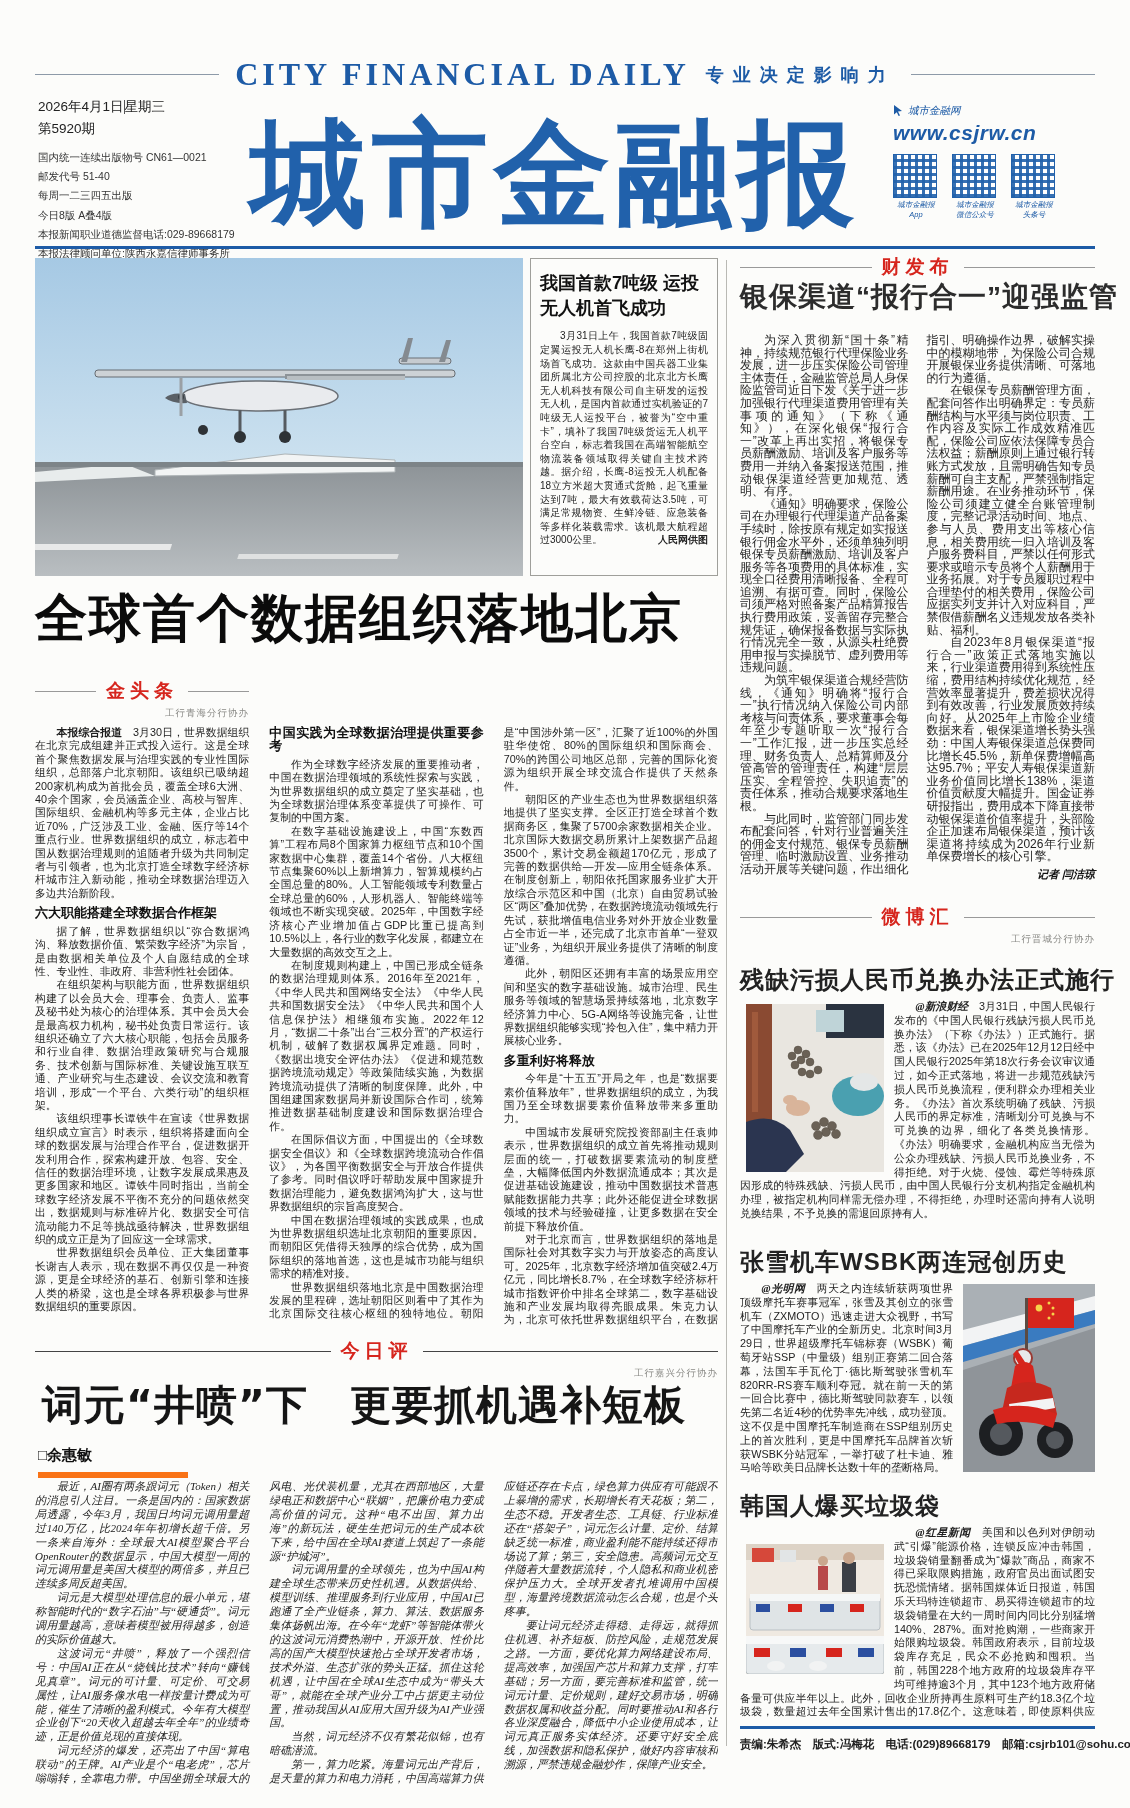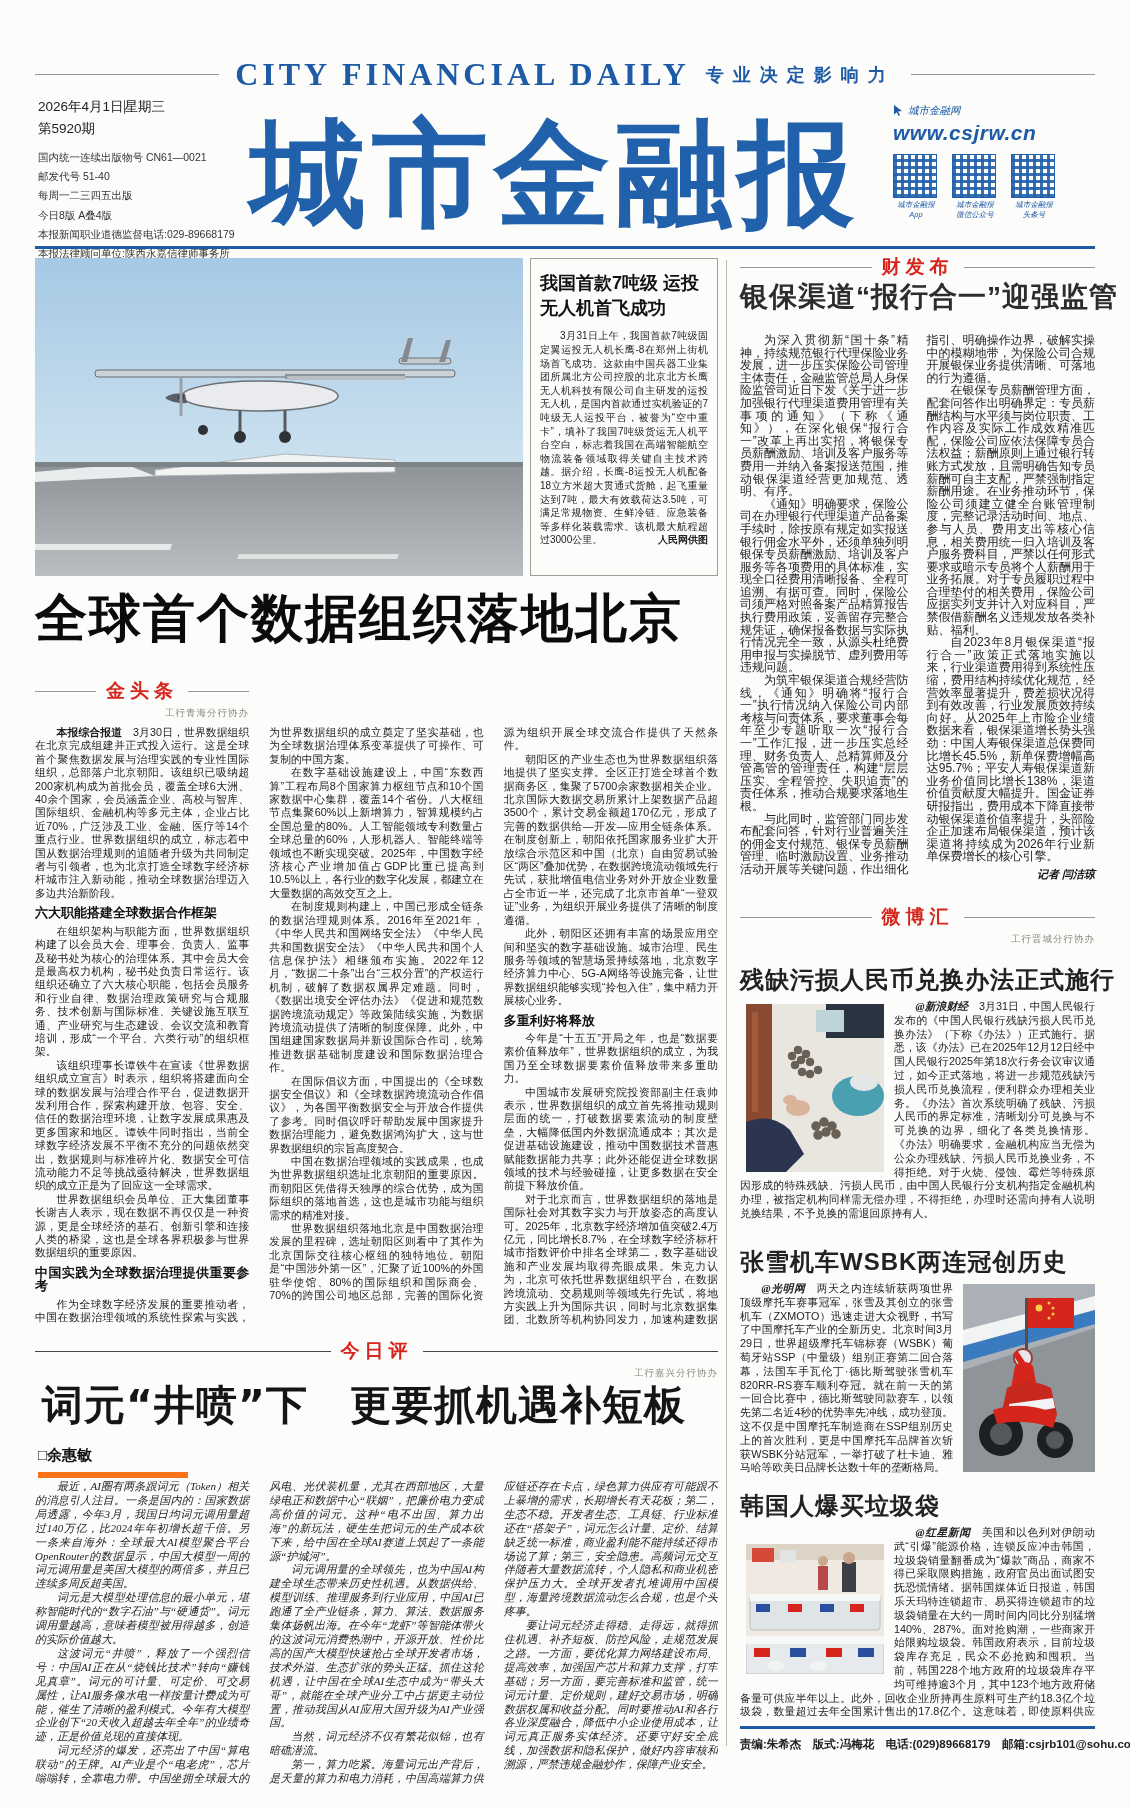--- a/index.html
+++ b/index.html
@@ -204,20 +204,21 @@
       <div class="rule"></div>
       <div class="sec-label">金头条</div>
       <div class="rule"></div>
     </div>
     <div class="sec-sub">工行青海分行协办</div>
   </div>
 
   <div class="main-body">
       <p><strong>本报综合报道　</strong>3月30日，世界数据组织在北京完成组建并正式投入运行。这是全球首个聚焦数据发展与治理实践的专业性国际组织，总部落户北京朝阳。该组织已吸纳超200家机构成为首批会员，覆盖全球6大洲、40余个国家，会员涵盖企业、高校与智库、国际组织、金融机构等多元主体，企业占比近70%，广泛涉及工业、金融、医疗等14个重点行业。世界数据组织的成立，标志着中国从数据治理规则的追随者升级为共同制定者与引领者，也为北京打造全球数字经济标杆城市注入新动能，推动全球数据治理迈入多边共治新阶段。</p>
       <h4>六大职能搭建全球数据合作框架</h4>
+      <p>据了解，世界数据组织以“弥合数据鸿沟、释放数据价值、繁荣数字经济”为宗旨，是由数据相关单位及个人自愿结成的全球性、专业性、非政府、非营利性社会团体。</p>
       <p>在组织架构与职能方面，世界数据组织构建了以会员大会、理事会、负责人、监事及秘书处为核心的治理体系。其中会员大会是最高权力机构，秘书处负责日常运行。该组织还确立了六大核心职能，包括会员服务和行业自律、数据治理政策研究与合规服务、技术创新与国际标准、关键设施互联互通、产业研究与生态建设、会议交流和教育培训，形成“一个平台、六类行动”的组织框架。</p>
       <p>该组织理事长谭铁牛在宣读《世界数据组织成立宣言》时表示，组织将搭建面向全球的数据发展与治理合作平台，促进数据开发利用合作，探索构建开放、包容、安全、信任的数据治理环境，让数字发展成果惠及更多国家和地区。谭铁牛同时指出，当前全球数字经济发展不平衡不充分的问题依然突出，数据规则与标准碎片化、数据安全可信流动能力不足等挑战亟待解决，世界数据组织的成立正是为了回应这一全球需求。</p>
       <p>世界数据组织会员单位、正大集团董事长谢吉人表示，现在数据不再仅仅是一种资源，更是全球经济的基石、创新引擎和连接人类的桥梁，这也是全球各界积极参与世界数据组织的重要原因。</p>
       <h4>中国实践为全球数据治理提供重要参考</h4>
       <p>作为全球数字经济发展的重要推动者，中国在数据治理领域的系统性探索与实践，为世界数据组织的成立奠定了坚实基础，也为全球数据治理体系变革提供了可操作、可复制的中国方案。</p>
       <p>在数字基础设施建设上，中国“东数西算”工程布局8个国家算力枢纽节点和10个国家数据中心集群，覆盖14个省份。八大枢纽节点集聚60%以上新增算力，智算规模约占全国总量的80%。人工智能领域专利数量占全球总量的60%，人形机器人、智能终端等领域也不断实现突破。2025年，中国数字经济核心产业增加值占GDP比重已提高到10.5%以上，各行业的数字化发展，都建立在大量数据的高效交互之上。</p>
       <p>在制度规则构建上，中国已形成全链条的数据治理规则体系。2016年至2021年，《中华人民共和国网络安全法》《中华人民共和国数据安全法》《中华人民共和国个人信息保护法》相继颁布实施。2022年12月，“数据二十条”出台“三权分置”的产权运行机制，破解了数据权属界定难题。同时，《数据出境安全评估办法》《促进和规范数据跨境流动规定》等政策陆续实施，为数据跨境流动提供了清晰的制度保障。此外，中国组建国家数据局并新设国际合作司，统筹推进数据基础制度建设和国际数据治理合作。</p>
       <p>在国际倡议方面，中国提出的《全球数据安全倡议》和《全球数据跨境流动合作倡议》，为各国平衡数据安全与开放合作提供了参考。同时倡议呼吁帮助发展中国家提升数据治理能力，避免数据鸿沟扩大，这与世界数据组织的宗旨高度契合。</p>
       <p>中国在数据治理领域的实践成果，也成为世界数据组织选址北京朝阳的重要原因。而朝阳区凭借得天独厚的综合优势，成为国际组织的落地首选，这也是城市功能与组织需求的精准对接。</p>
       <p>世界数据组织落地北京是中国数据治理发展的里程碑，选址朝阳区则看中了其作为北京国际交往核心枢纽的独特地位。朝阳是“中国涉外第一区”，汇聚了近100%的外国驻华使馆、80%的国际组织和国际商会、70%的跨国公司地区总部，完善的国际化资源为组织开展全球交流合作提供了天然条件。</p>

